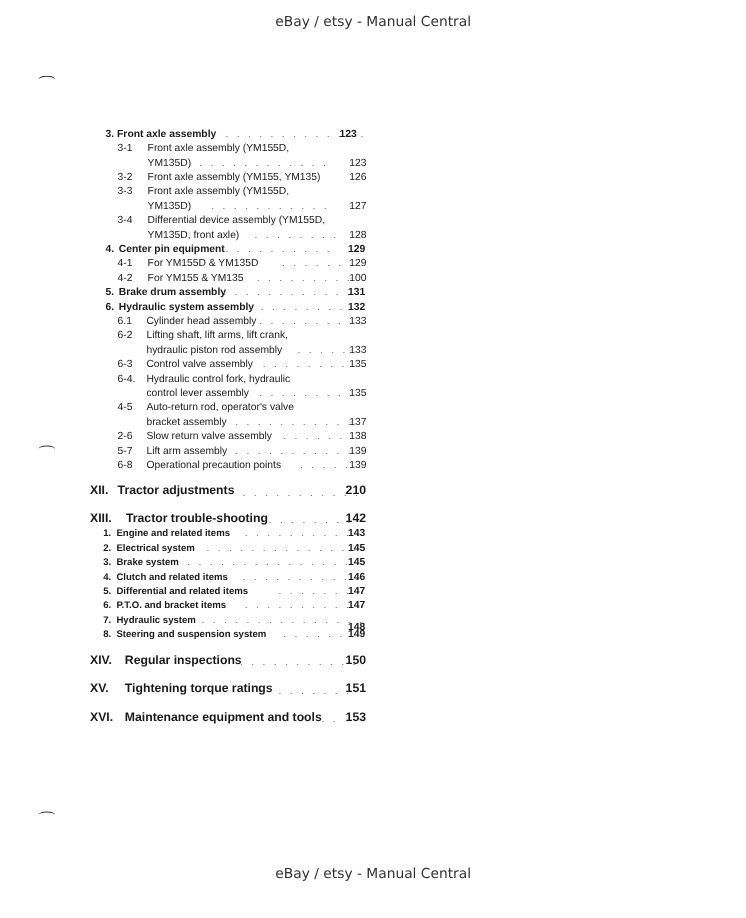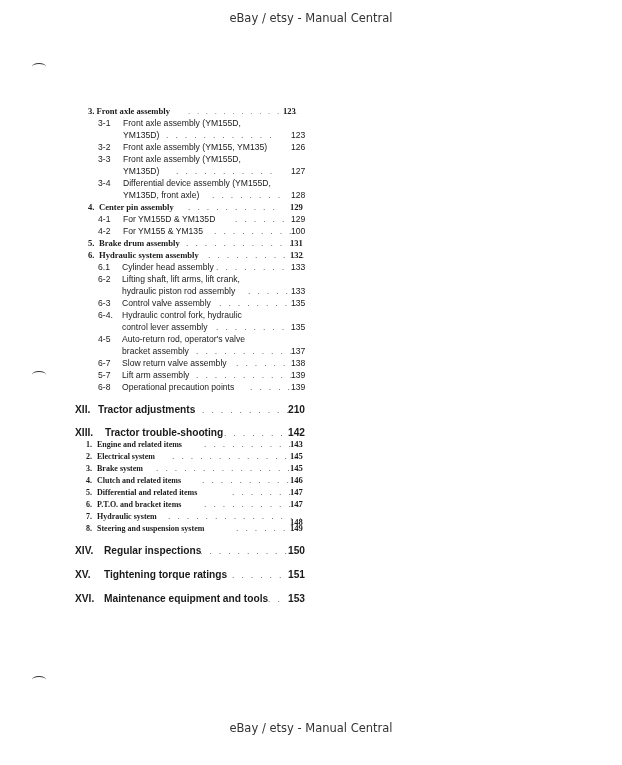--- a/index.html
+++ b/index.html
@@ -4,21 +4,21 @@
 <style>
   html, body { margin:0; padding:0; background:#fff; }
   body { width:622px; height:765px; position:relative; overflow:hidden; font-family:"Liberation Sans", sans-serif; color:#1a1a1a; }
   .header, .footer { position:absolute; left:0; width:622px; text-align:center; font-family:"DejaVu Sans", sans-serif; font-size:11.5px; color:#333; }
   .header { top:11px; }
   .footer { top:721px; }
   .punch { position:absolute; left:32px; width:14px; height:6px; border-top:1.5px solid #333; border-radius:50% 50% 0 0; }
   .toc { position:absolute; left:0; top:0; }
   .row { position:absolute; font-size:8.6px; line-height:11px; white-space:nowrap; }
   .lead { color:#666; letter-spacing:2.3px; }
-  .bold { font-weight:bold;font-family:Liberation Serif, serif; }
+  .bold { font-weight:bold; }
   .big { font-size:10.2px; font-weight:bold; }
 </style>
 </head>
 <body>
 
 <div class="header">eBay / etsy - Manual Central</div>
 
 <div class="punch" style="top:63px"></div>
 <div class="punch" style="top:371px"></div>
 <div class="punch" style="top:676px"></div>
@@ -48,21 +48,21 @@
   <div class="row lead" style="top:166px;left:176px">. . . . . . . . . . .</div>
   <div class="row" style="top:166px;left:291px">127</div>
 
   <div class="row" style="top:178px;left:98px">3-4</div>
   <div class="row" style="top:178px;left:123px">Differential device assembly (YM155D,</div>
   <div class="row" style="top:190px;left:123px">YM135D, front axle)</div>
   <div class="row lead" style="top:190px;left:212px">. . . . . . . .</div>
   <div class="row" style="top:190px;left:291px">128</div>
 
   <div class="row bold" style="top:202px;left:88px">4.</div>
-  <div class="row bold" style="top:202px;left:99px">Center pin assembly</div>
+  <div class="row bold" style="top:202px;left:99px">Center pin equipment</div>
   <div class="row lead" style="top:202px;left:188px">. . . . . . . . . .</div>
   <div class="row bold" style="top:202px;left:290px">129</div>
 
   <div class="row" style="top:214px;left:98px">4-1</div>
   <div class="row" style="top:214px;left:123px">For YM155D &amp; YM135D</div>
   <div class="row lead" style="top:214px;left:235px">. . . . . . .</div>
   <div class="row" style="top:214px;left:291px">129</div>
 
   <div class="row" style="top:226px;left:98px">4-2</div>
   <div class="row" style="top:226px;left:123px">For YM155 &amp; YM135</div>
@@ -100,21 +100,21 @@
   <div class="row" style="top:322px;left:122px">control lever assembly</div>
   <div class="row lead" style="top:322px;left:216px">. . . . . . . . .</div>
   <div class="row" style="top:322px;left:291px">135</div>
 
   <div class="row" style="top:334px;left:98px">4-5</div>
   <div class="row" style="top:334px;left:122px">Auto-return rod, operator's valve</div>
   <div class="row" style="top:346px;left:122px">bracket assembly</div>
   <div class="row lead" style="top:346px;left:196px">. . . . . . . . . . .</div>
   <div class="row" style="top:346px;left:291px">137</div>
 
-  <div class="row" style="top:358px;left:98px">6-7</div>
+  <div class="row" style="top:358px;left:98px">2-6</div>
   <div class="row" style="top:358px;left:122px">Slow return valve assembly</div>
   <div class="row lead" style="top:358px;left:236px">. . . . . . .</div>
   <div class="row" style="top:358px;left:291px">138</div>
 
   <div class="row" style="top:370px;left:98px">5-7</div>
   <div class="row" style="top:370px;left:122px">Lift arm assembly</div>
   <div class="row lead" style="top:370px;left:196px">. . . . . . . . . . .</div>
   <div class="row" style="top:370px;left:291px">139</div>
 
   <div class="row" style="top:382px;left:98px">6-8</div>

